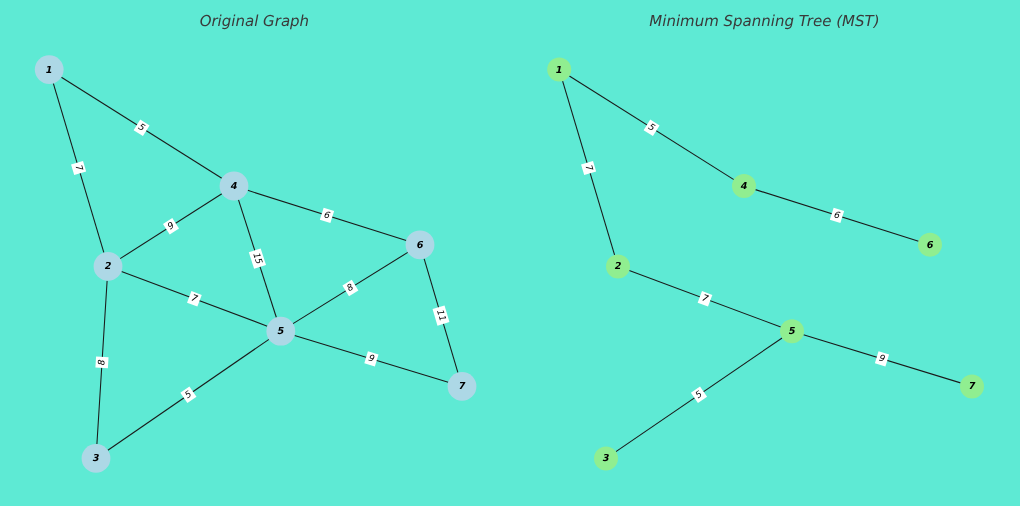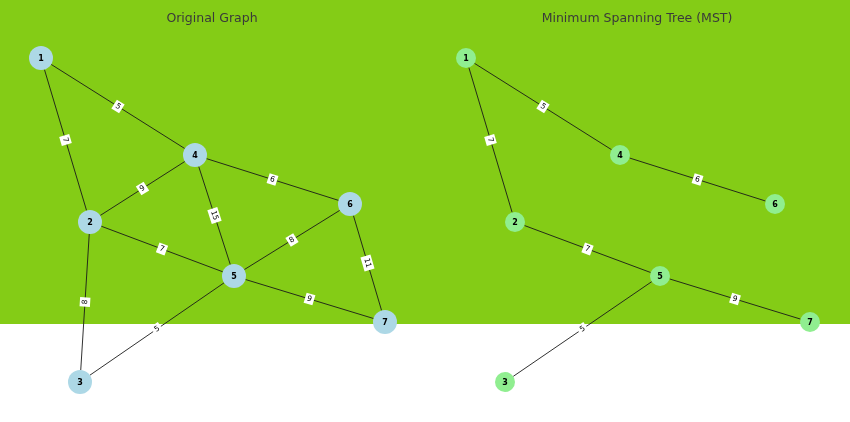--- a/index.html
+++ b/index.html
@@ -9,22 +9,23 @@
   }
   body {
     width: 850px;
     height: 422px;
     font-family: "DejaVu Sans", sans-serif;
     overflow: hidden;
   }
   #canvas {
     position: relative;
     width: 850px;
-    height: 324px;
-    background: #84cc16;
+    height: 422px;
+    background: #5eead4;
+    font-style: italic;
   }
   svg.graph-svg {
     position: absolute;
     top: 0;
     left: 0;
     width: 850px;
     height: 422px;
   }
   .panel-title {
     font-family: "DejaVu Sans", sans-serif;

